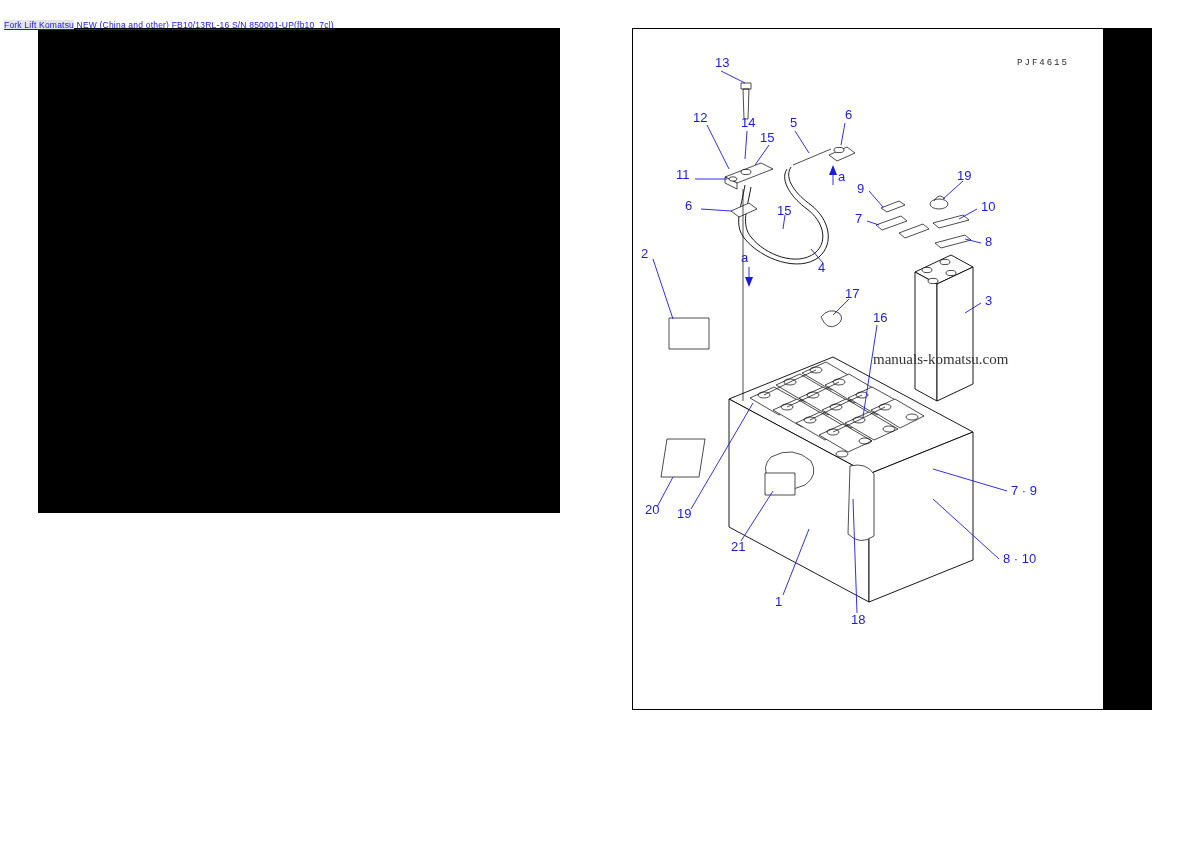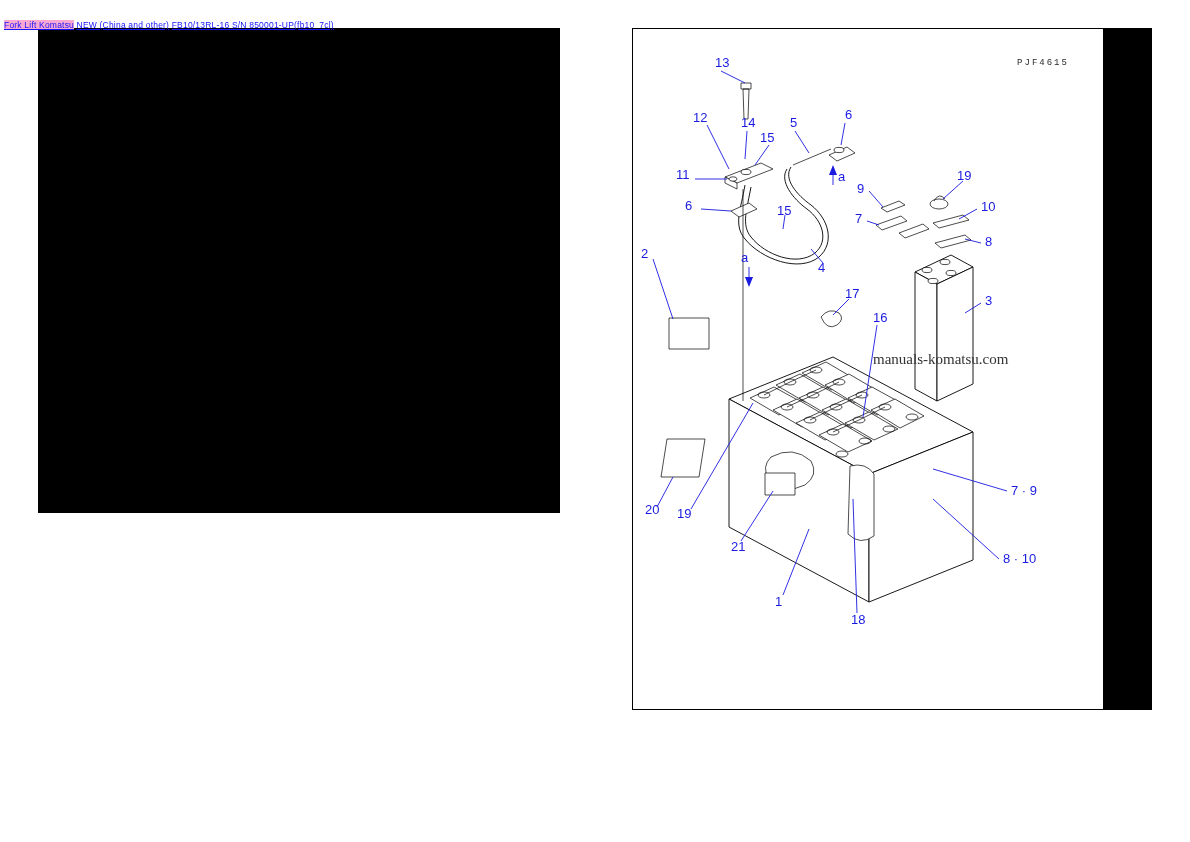--- a/index.html
+++ b/index.html
@@ -29,21 +29,21 @@
     left: 4px;
     top: 20px;
     font-size: 8.5px;
     color: #0b1bd8;
     white-space: nowrap;
     letter-spacing: .2px;
   }
   #breadcrumb .seg {
     color: #1414ff;
     text-decoration: underline;
-    background: #f9a8d4;
+    background: #e5e5e5;
   }
   #breadcrumb .seg.plain {
     background: transparent;
   }
 
   
   #right-panel {
     position: absolute;
     left: 632px;
     top: 28px;

